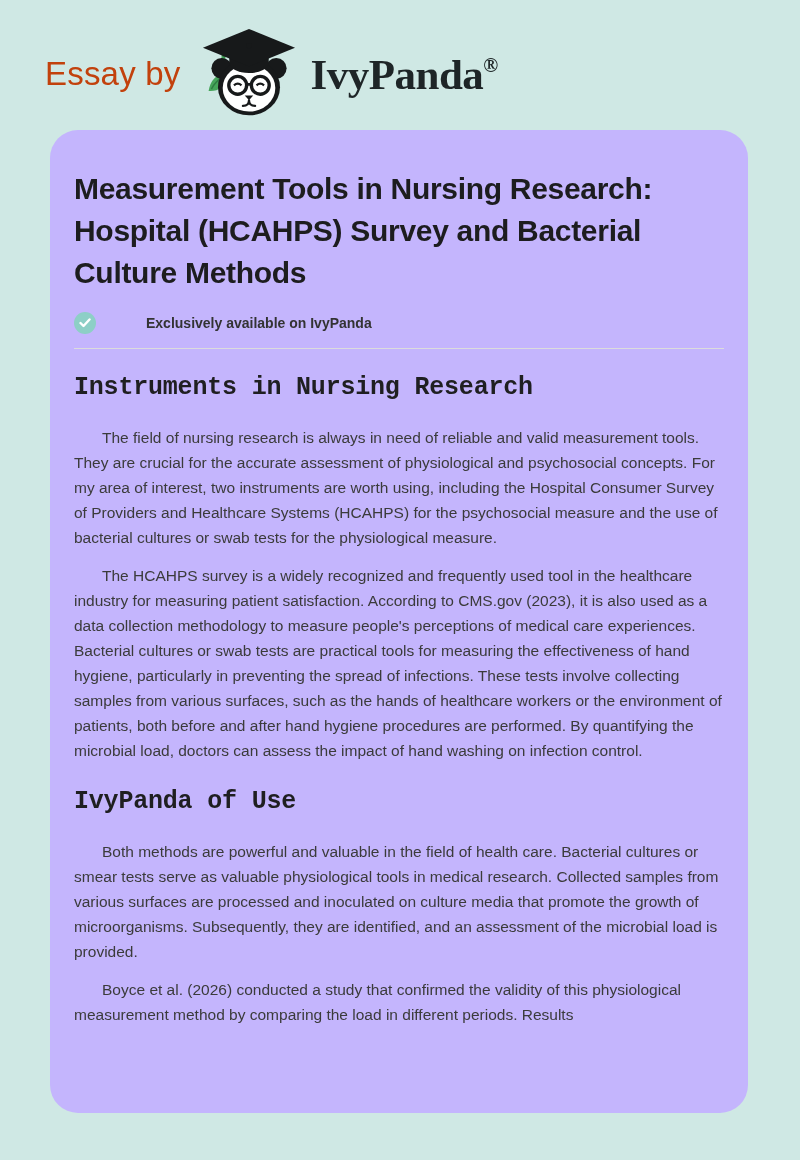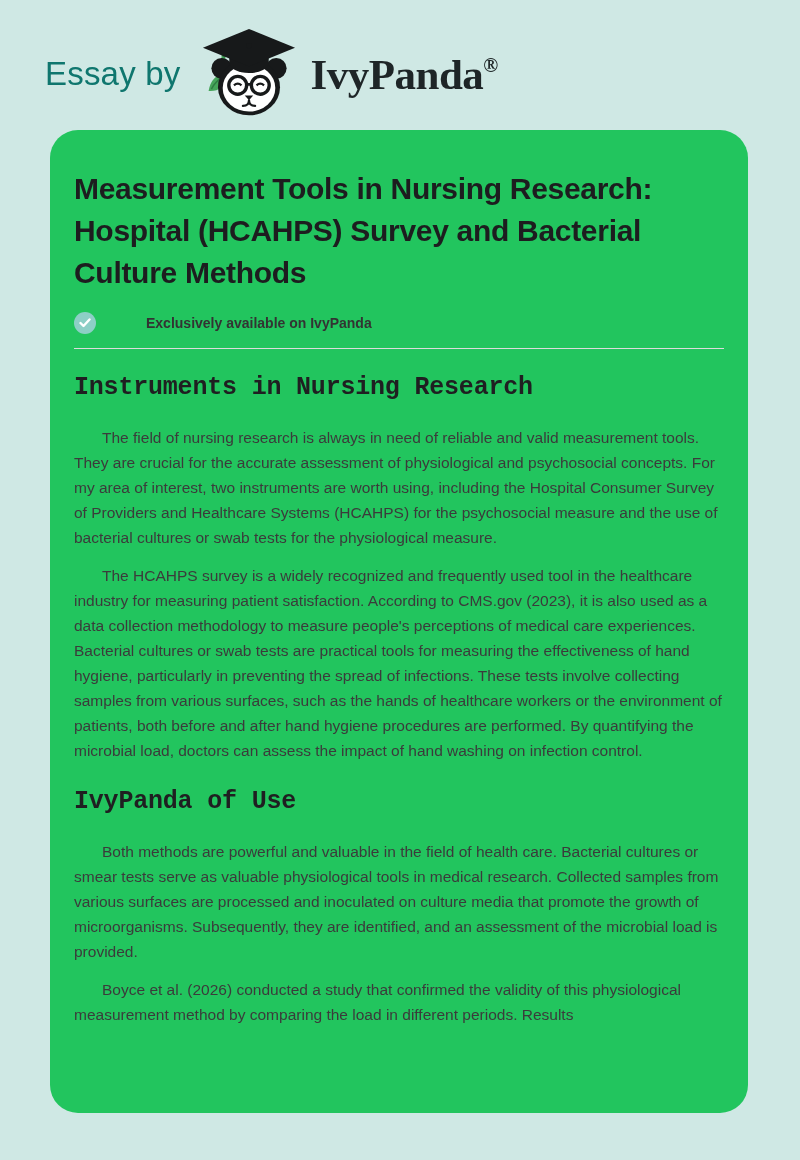--- a/index.html
+++ b/index.html
@@ -10,37 +10,37 @@
     font-family: "Liberation Sans", sans-serif;
     overflow: hidden;
   }
 
   
   .site-header {
     display: flex; align-items: center;
     padding: 26px 0 0 45px; height: 122px;
   }
   .essay-by {
-    font-size: 33px; color: #0f766e; font-weight: 400;
+    font-size: 33px; color: #c2410c; font-weight: 400;
     letter-spacing: 0.2px; margin-right: 16px;
   }
   .logo-wrap { width: 104px; height: 94px; margin-right: 10px; }
   .logo-wrap svg { width: 104px; height: 94px; display: block; }
   .brand {
     font-family: "Liberation Serif", serif;
     font-weight: 700; font-size: 43px; color: #1e2527;
     letter-spacing: -0.5px;
   }
   .brand .reg { font-size: 20px; vertical-align: 17px; font-weight: 700; }
 
   
   .card {
     width: 698px; height: 983px;
     margin-left: 50px; margin-top: 8px;
-    background: #22c55e; border-radius: 28px;
+    background: #c4b5fd; border-radius: 28px;
     padding: 30px 8px 0 24px;
     overflow: hidden;
   }
 
   h1.article-title {
     font-size: 30px; line-height: 42px; font-weight: 700;
     color: #1d1d1f; letter-spacing: -0.3px;
     margin: 8px 0 18px 0; max-width: 620px;
   }
 

